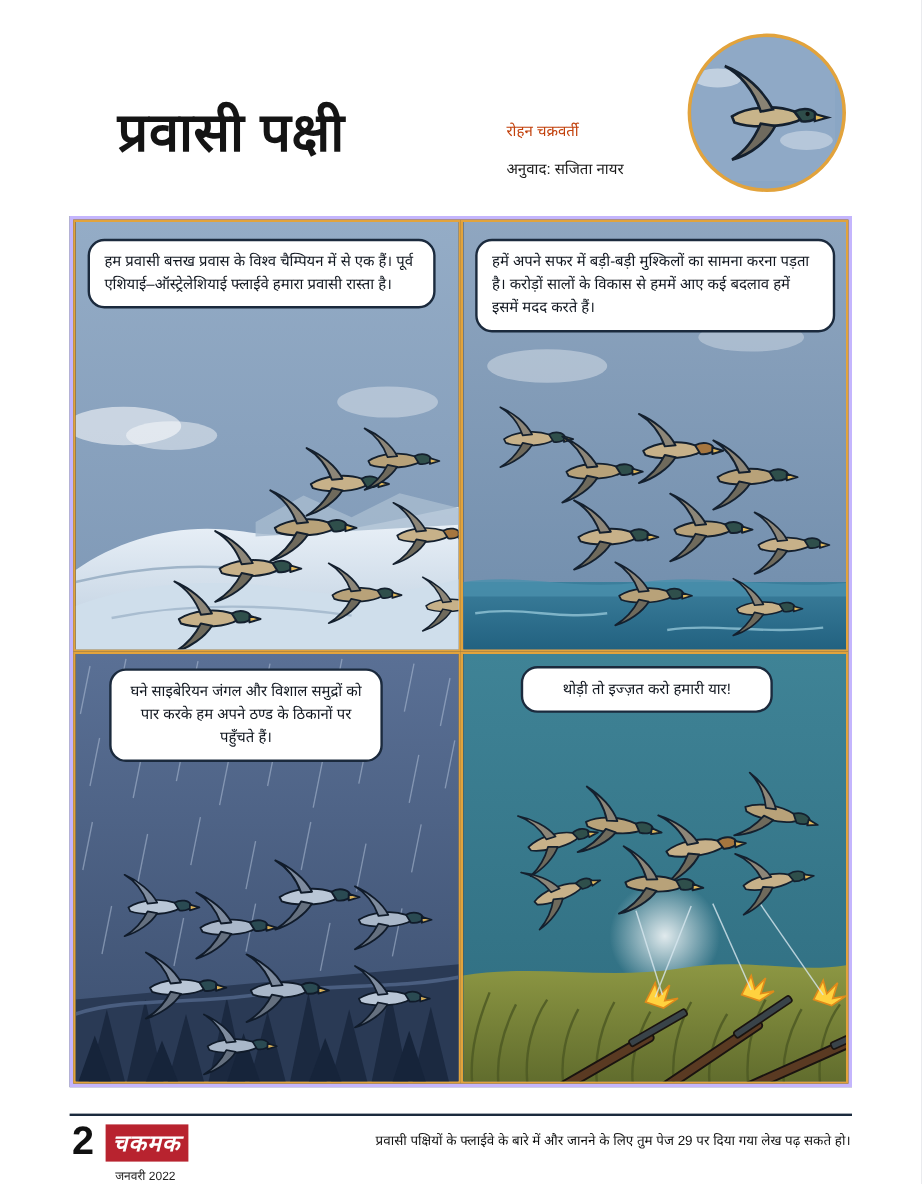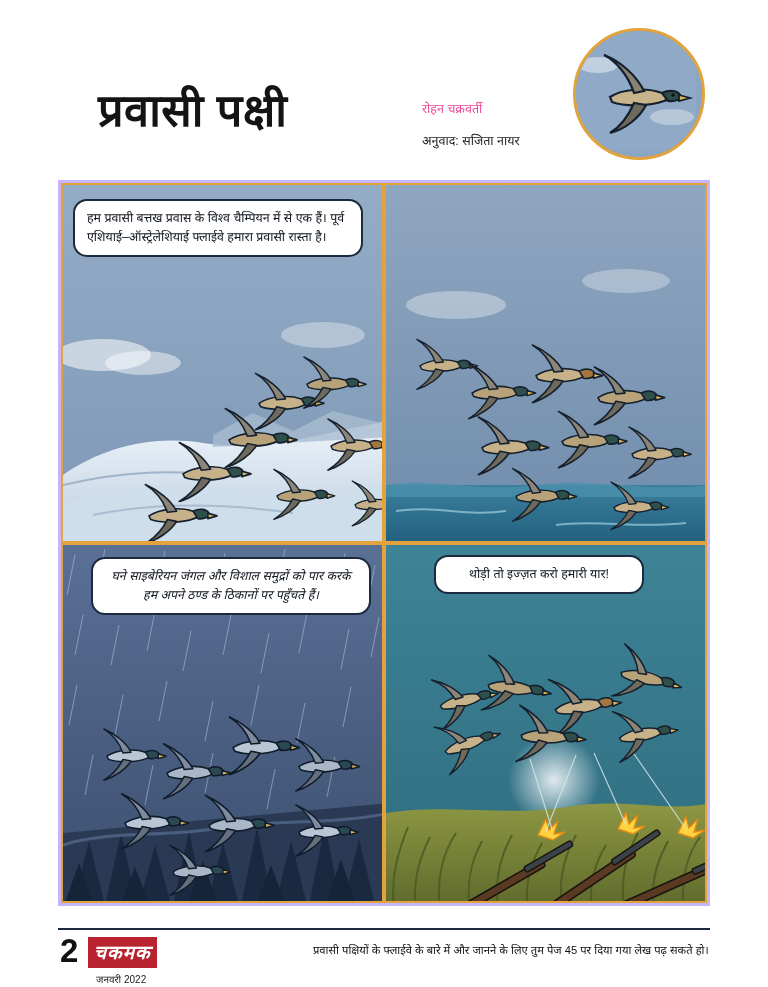--- a/index.html
+++ b/index.html
@@ -37,21 +37,21 @@
     font-weight: bold;
     color: #141414;
     letter-spacing: 0.5px;
     white-space: nowrap;
   }
   .byline {
     position: absolute;
     left: 422px;
     top: 100px;
     font-size: 12.5px;
-    color: #ec4899;
+    color: #c2410c;
   }
   .translator {
     position: absolute;
     left: 422px;
     top: 132px;
     font-size: 12.5px;
     color: #1a1a1a;
   }
   .logo-circle {
     position: absolute;
@@ -358,20 +358,21 @@
           </g>
           <g transform="translate(228,312) scale(0.74)">
             <path d="M0 14 C12 6, 34 4, 48 9 C54 11, 55 15, 49 17 C36 22, 13 22, 2 18 Z" fill="#c7b189"></path>
             <path d="M48 9 C55 5, 63 7, 65 11 C67 15, 60 18, 53 17 Z" fill="#2f4f4b"></path>
             <path d="M64 11 L74 14 L64 17 Z" fill="#e2b95c"></path>
             <path d="M20 10 C15 -4, 6 -14, -4 -20 C10 -14, 24 -3, 30 9 Z" fill="#8d8678"></path>
             <path d="M20 18 C14 30, 6 38, -4 44 C10 40, 24 30, 30 20 Z" fill="#6f6a5c"></path>
           </g>
         </g>
       </svg>
+      <div class="bubble" style="left:10px; top:14px; width:300px;">हमें अपने सफर में बड़ी-बड़ी मुश्किलों का सामना करना पड़ता है। करोड़ों सालों के विकास से हममें आए कई बदलाव हमें इसमें मदद करते हैं।</div>
     </div>
 
     <div class="panel">
       <svg width="326" height="363" viewBox="0 0 326 363">
         <defs>
           <linearGradient id="sky3" x1="0" y1="0" x2="0" y2="1">
             <stop offset="0%" stop-color="#5a7095"></stop>
             <stop offset="100%" stop-color="#3b4e6e"></stop>
           </linearGradient>
         </defs>
@@ -485,21 +486,21 @@
           </g>
           <g transform="translate(110,316) scale(0.78)">
             <path d="M0 14 C12 6, 34 4, 48 9 C54 11, 55 15, 49 17 C36 22, 13 22, 2 18 Z" fill="#a9b7c9"></path>
             <path d="M48 9 C55 5, 63 7, 65 11 C67 15, 60 18, 53 17 Z" fill="#2a4a52"></path>
             <path d="M64 11 L74 14 L64 17 Z" fill="#d8b059"></path>
             <path d="M20 10 C15 -4, 6 -14, -4 -20 C10 -14, 24 -3, 30 9 Z" fill="#7e8b9e"></path>
             <path d="M20 18 C14 30, 6 38, -4 44 C10 40, 24 30, 30 20 Z" fill="#65707f"></path>
           </g>
         </g>
       </svg>
-      <div class="bubble center" style="left:28px; top:12px; width:280px;font-style:italic;">घने साइबेरियन जंगल और विशाल समुद्रों को पार करके हम अपने ठण्ड के ठिकानों पर पहुँचते हैं।</div>
+      <div class="bubble center" style="left:28px; top:12px; width:228px;">घने साइबेरियन जंगल और विशाल समुद्रों को पार करके हम अपने ठण्ड के ठिकानों पर पहुँचते हैं।</div>
     </div>
 
     <div class="panel">
       <svg width="326" height="363" viewBox="0 0 326 363">
         <defs>
           <linearGradient id="sky4" x1="0" y1="0" x2="0" y2="1">
             <stop offset="0%" stop-color="#3f8396"></stop>
             <stop offset="100%" stop-color="#2e6c7f"></stop>
           </linearGradient>
           <linearGradient id="grass4" x1="0" y1="0" x2="0" y2="1">
@@ -614,16 +615,16 @@
 
   </div>
 
   <div class="footer">
     <div class="footer-rule"></div>
     <div class="page-num">2</div>
     <div class="mag-mark">
       <span class="mag-name">चकमक</span>
       <span class="mag-date">जनवरी 2022</span>
     </div>
-    <div class="footer-note">प्रवासी पक्षियों के फ्लाईवे के बारे में और जानने के लिए तुम पेज 45 पर दिया गया लेख पढ़ सकते हो।</div>
+    <div class="footer-note">प्रवासी पक्षियों के फ्लाईवे के बारे में और जानने के लिए तुम पेज 29 पर दिया गया लेख पढ़ सकते हो।</div>
   </div>
 
 </div>
 
 </body></html>

